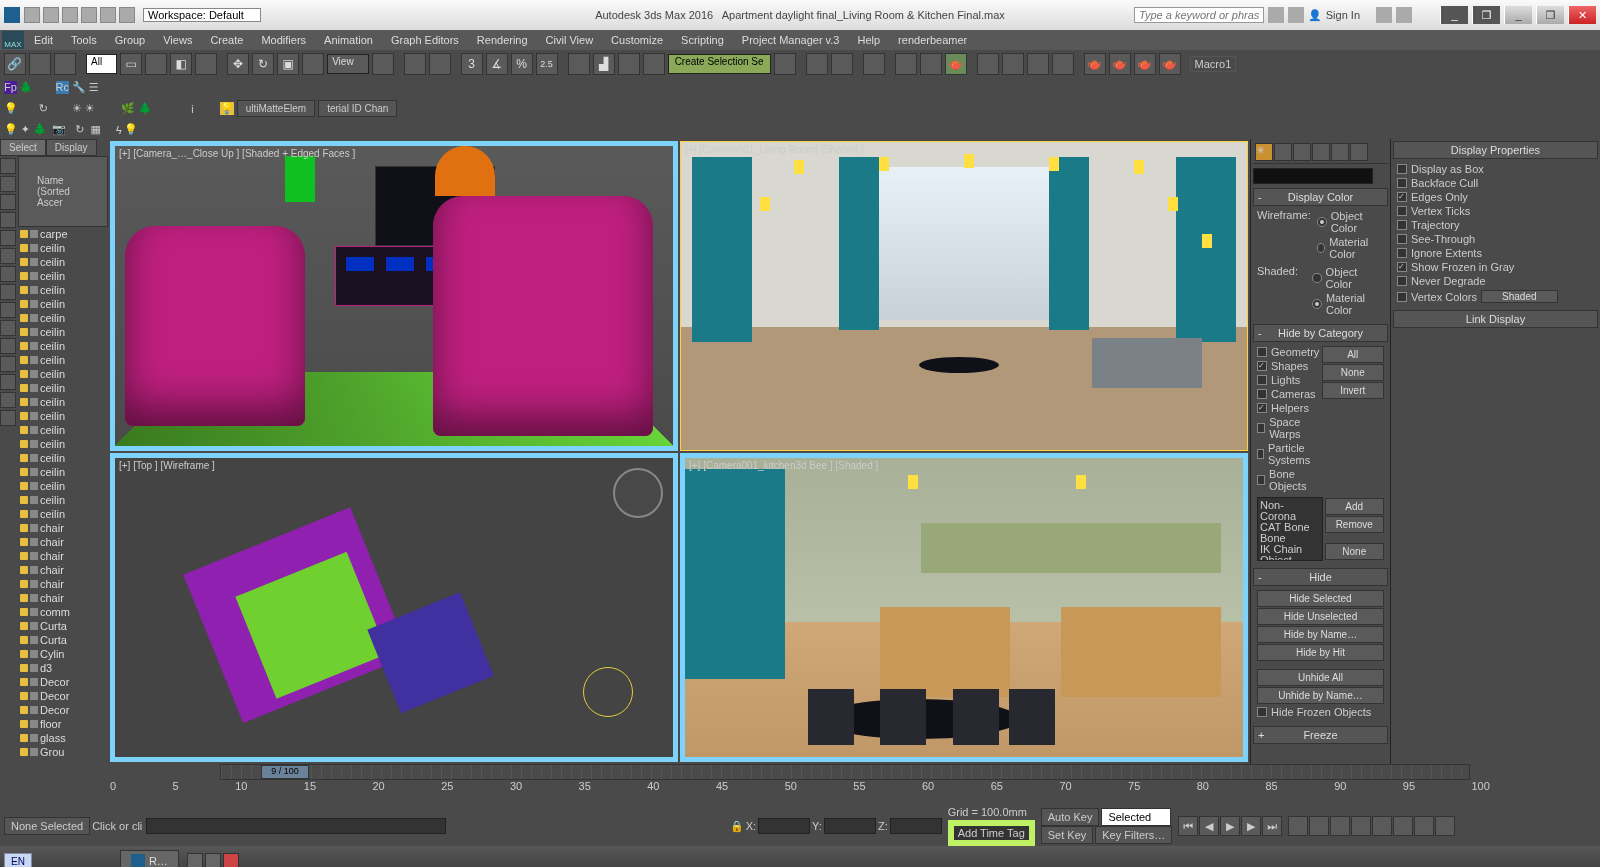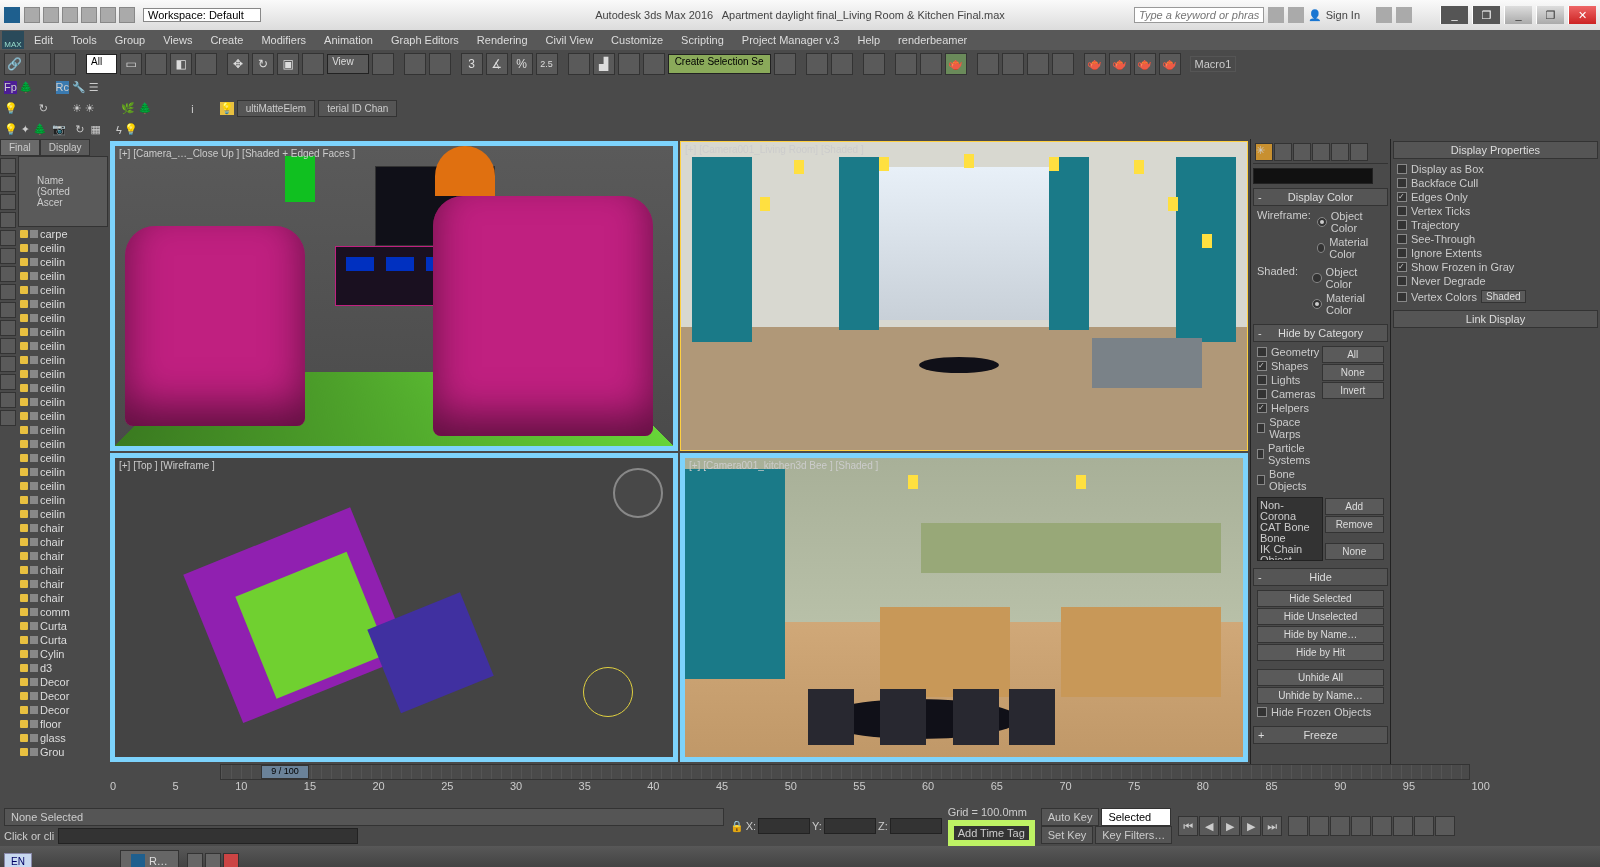--- a/index.html
+++ b/index.html
@@ -289,21 +289,21 @@
   <div class="tb"></div>
   <div class="tb"></div>
   <div class="tb">ϟ</div>
   <div class="tb">💡</div>
 </div>
 
 <div class="main">
   <div class="leftcol">
     <div style="flex:1;display:flex;flex-direction:column">
       <div class="tabs">
-        <div class="t active">Final</div>
+        <div class="t active">Select</div>
         <div class="t">Display</div>
       </div>
       <div style="display:flex;flex:1;overflow:hidden">
         <div class="vtb">
           <div class="tb"></div>
             <div class="tb"></div>
             <div class="tb"></div>
             <div class="tb"></div>
             <div class="tb"></div>
             <div class="tb"></div>
@@ -749,21 +749,21 @@
               <span class="chk on"></span>
               <span>Show Frozen in Gray</span>
             </label>
             <label>
               <span class="chk"></span>
               <span>Never Degrade</span>
             </label>
             <label>
               <span class="chk"></span>
               <span>Vertex Colors</span> 
-              <span class="btn" style="display:inline-block;padding:0 4px">Shaded</span>
+              <span class="btn" style="display:inline-block;padding:0 20px">Shaded</span>
             </label>
           </div>
       </div>
       <div class="rollup">
         <div class="hdr"><span>Link Display</span></div>
       </div>
     </div>
   </div>
 </div>
 
@@ -795,21 +795,21 @@
       <span>75</span>
       <span>80</span>
       <span>85</span>
       <span>90</span>
       <span>95</span>
       <span>100</span>
     </div>
 </div>
 
 <div class="statusbar">
-  <div style="display:flex;flex-direction:column;gap:2px;width:720px">
+  <div style="display:flex;flex-direction:row;gap:2px;width:720px">
     <div class="sel">None Selected</div>
     <div style="display:flex;align-items:center;gap:4px">
       <span>Click or cli</span>
       <span style="background:#333;border:1px solid #222;padding:2px;width:300px;height:16px"></span>
     </div>
   </div>
   <div style="display:flex;align-items:center;gap:2px">
     <div class="tb">🔒</div>
     <span>X:</span>
       <input style="">

